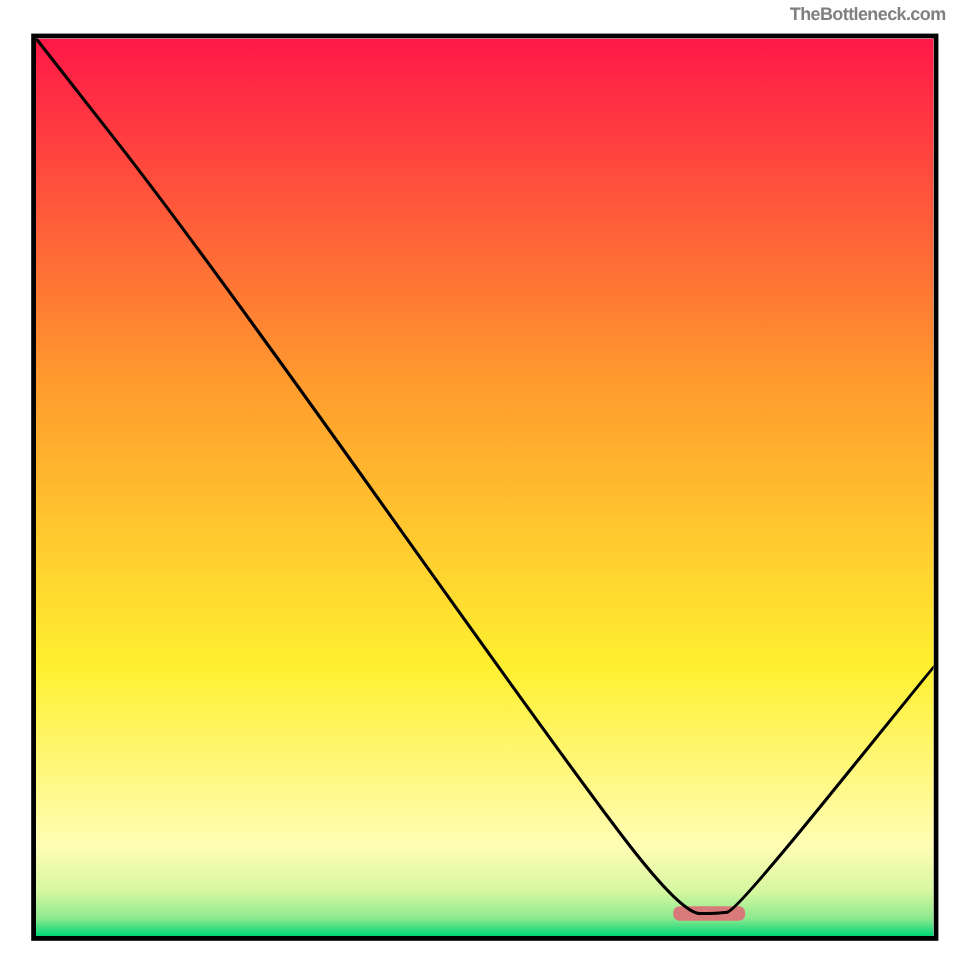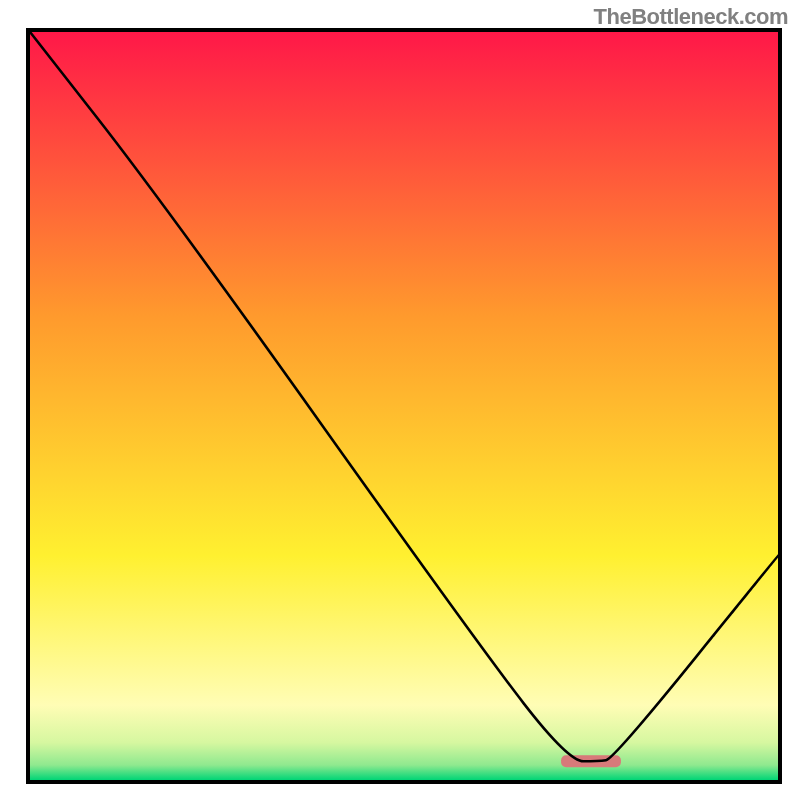--- a/index.html
+++ b/index.html
@@ -7,21 +7,21 @@
     padding: 0;
     width: 800px;
     height: 800px;
     background: #ffffff;
     font-family: Arial, Helvetica, sans-serif;
   }
   .attribution {
     position: absolute;
     top: 4px;
     right: 12px;
-    font-size: 22px;
+    font-size: 15px;
     font-weight: bold;
     color: #808080;
     font-family: Arial, sans-serif;
     letter-spacing: -0.5px;
   }
   .chart-outer {
     position: absolute;
     left: 26px;
     top: 28px;
     width: 748px;

